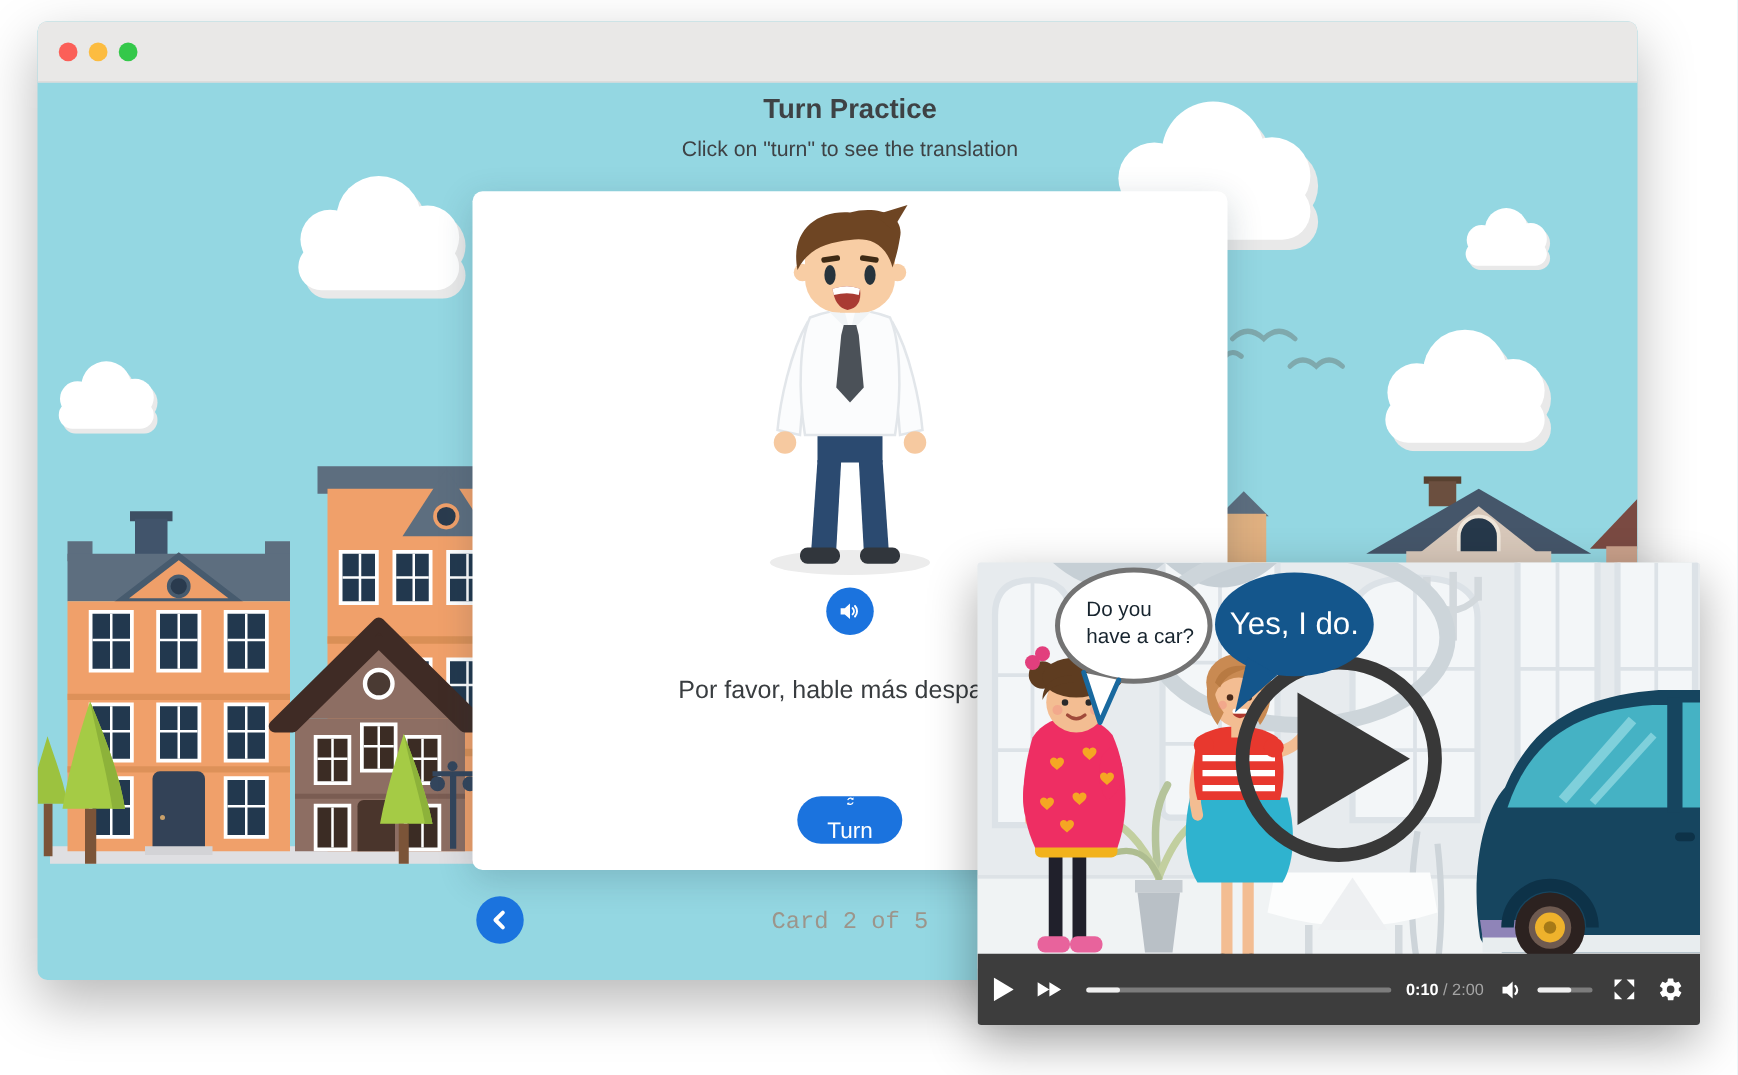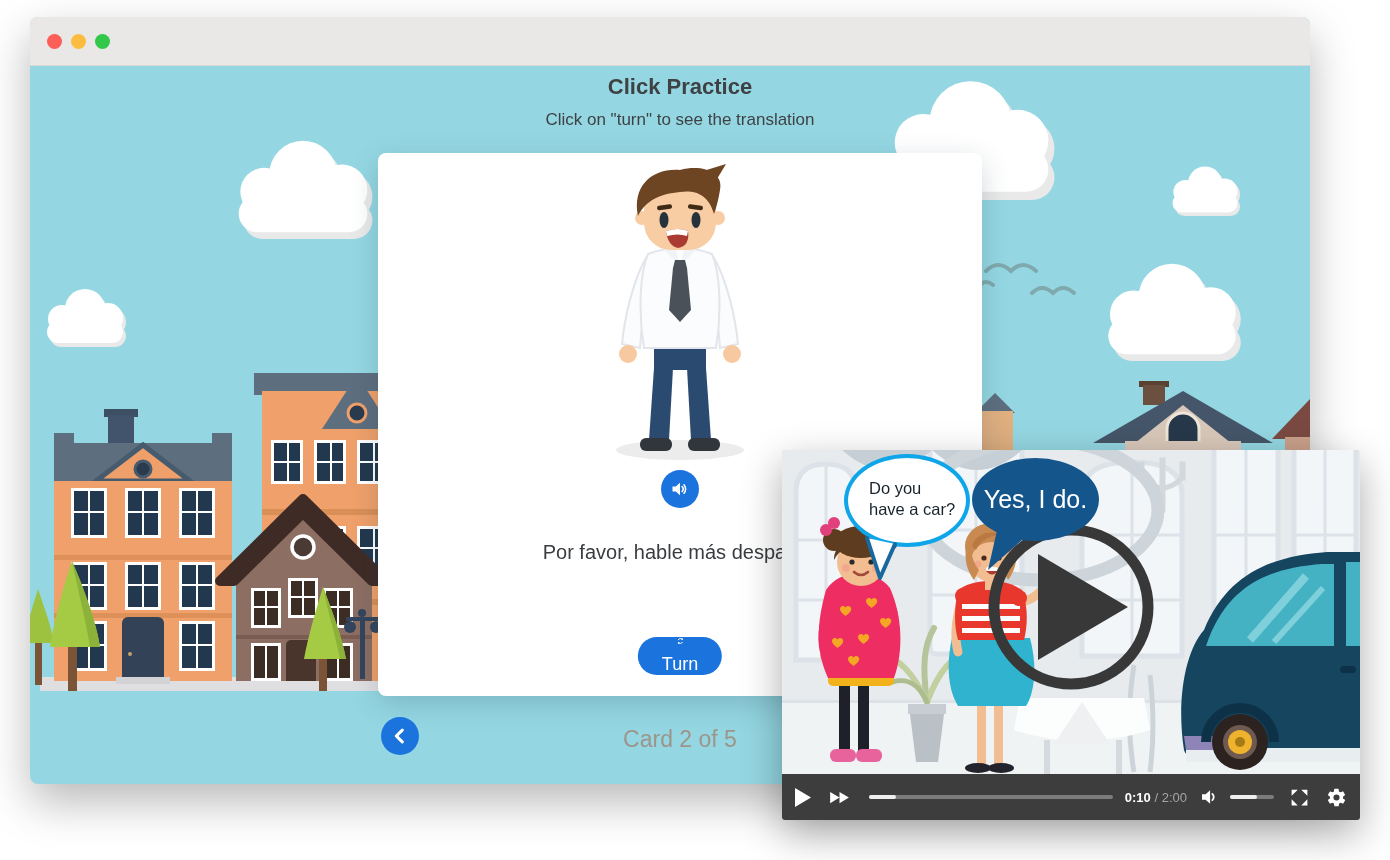--- a/index.html
+++ b/index.html
@@ -28,36 +28,36 @@
   .phrase{position:absolute;left:0;top:388px;width:100%;text-align:center;font-size:20px;color:#393d40;}
   .turn-btn{position:absolute;left:50%;top:484px;transform:translateX(-50%);height:38px;
             padding:0 24px;background:#1b73de;color:#fff;border:none;border-radius:19px;
             font-size:18px;font-family:"Liberation Sans",sans-serif;display:flex;align-items:center;
             gap:9px;cursor:pointer;flex-direction:column;}
   
   .prev-btn{position:absolute;left:351px;top:651px;width:38px;height:38px;border-radius:50%;
             background:#1b73de;border:none;display:flex;align-items:center;justify-content:center;
             cursor:pointer;padding:0;}
   .card-counter{position:absolute;left:348px;top:660px;width:604px;text-align:center;
-                font-size:23px;color:#9c958b;}
+                font-size:19px;color:#9c958b;font-family:Liberation Mono, monospace;}
   
   .video-player{position:absolute;left:782px;top:450px;width:578px;height:370px;z-index:10;
                 border-radius:3px;overflow:hidden;background:#e7ebee;
                 box-shadow:0 14px 40px rgba(0,0,0,.33);}
   .video-scene{position:absolute;left:0;top:0;width:578px;height:325px;}
   .bubble{box-sizing:border-box;position:absolute;z-index:5;}
-  .bubble-q{left:62px;top:4px;width:126px;height:93px;background:#fff;border:4px solid #0ea5e9;
+  .bubble-q{left:62px;top:4px;width:126px;height:93px;background:#fff;border:4px solid #737373;
             border-radius:50%;color:#17242e;font-size:16.5px;line-height:21px;
             display:flex;align-items:center;padding:4px 8px 8px 21px;}
   .bubble-a{left:190px;top:8px;width:127px;height:83px;background:#14568c;border-radius:50%;
             color:#fff;font-size:25px;display:flex;align-items:center;justify-content:center;}
   .tail{position:absolute;}
   .big-play{position:absolute;left:194px;top:62px;width:190px;height:190px;z-index:4;
             background:none;border:none;padding:0;cursor:pointer;}
-  .controlbar{position:absolute;left:0;right:0;bottom:0;height:46px;background:#3d3d3d;
+  .controlbar{position:absolute;left:0;right:0;bottom:0;height:57px;background:#3d3d3d;
               display:flex;align-items:center;padding:0 13px;z-index:6;}
   .cbtn{background:none;border:none;padding:0;display:flex;align-items:center;cursor:pointer;}
   .progress{flex:1;height:4px;background:#7c7c7c;border-radius:2px;margin:0 12px 0 17px;cursor:pointer;}
   .progress .fill{width:11%;height:100%;background:#efefef;border-radius:2px;}
   .time{font-size:13px;color:#a5a5a5;white-space:nowrap;margin-right:13px;}
   .time .cur{color:#ffffff;font-weight:bold;}
   .volume{width:44px;height:4px;background:#7c7c7c;border-radius:2px;margin:0 15px 0 8px;cursor:pointer;}
   .volume .vfill{width:62%;height:100%;background:#efefef;border-radius:2px;}
   .gap-r{margin-right:16px;}
 </style>
@@ -298,21 +298,21 @@
         <rect x="164" y="0" width="30" height="6" fill="#584130"></rect>
         <rect x="168" y="4" width="22" height="20" fill="#6b4f3f"></rect>
         <polygon points="208,10 118,62 298,62" fill="#45566a"></polygon>
         <polygon points="208,24 160,62 256,62" fill="#d8c8ba"></polygon>
         <path d="M192,62 v-14 a16,16 0 0 1 32,0 v14 z" fill="#26384a" stroke="#efe6da" stroke-width="3"></path>
         <rect x="150" y="60" width="116" height="12" fill="#d8c8ba"></rect>
         <polygon points="335,18 297,58 335,58" fill="#7a4a42"></polygon>
         <rect x="310" y="56" width="25" height="16" fill="#c9a08a"></rect>
       </svg>
 
-      <div class="stage-title">Click Practice</div>
+      <div class="stage-title">Turn Practice</div>
       <div class="stage-subtitle">Click on "turn" to see the translation</div>
 
       <div class="flashcard">
         <svg class="man-illo" width="184" height="300" viewBox="0 0 184 300">
           <ellipse cx="92" cy="288" rx="64" ry="10" fill="#ececec"></ellipse>
 
           <rect x="66" y="180" width="52" height="28" fill="#2b4a70"></rect>
           <polygon points="66,206 85,206 81,278 61,278" fill="#2b4a70"></polygon>
           <polygon points="99,206 118,206 123,278 103,278" fill="#2b4a70"></polygon>
           <rect x="52" y="276" width="32" height="13" rx="6" fill="#31363c"></rect>

